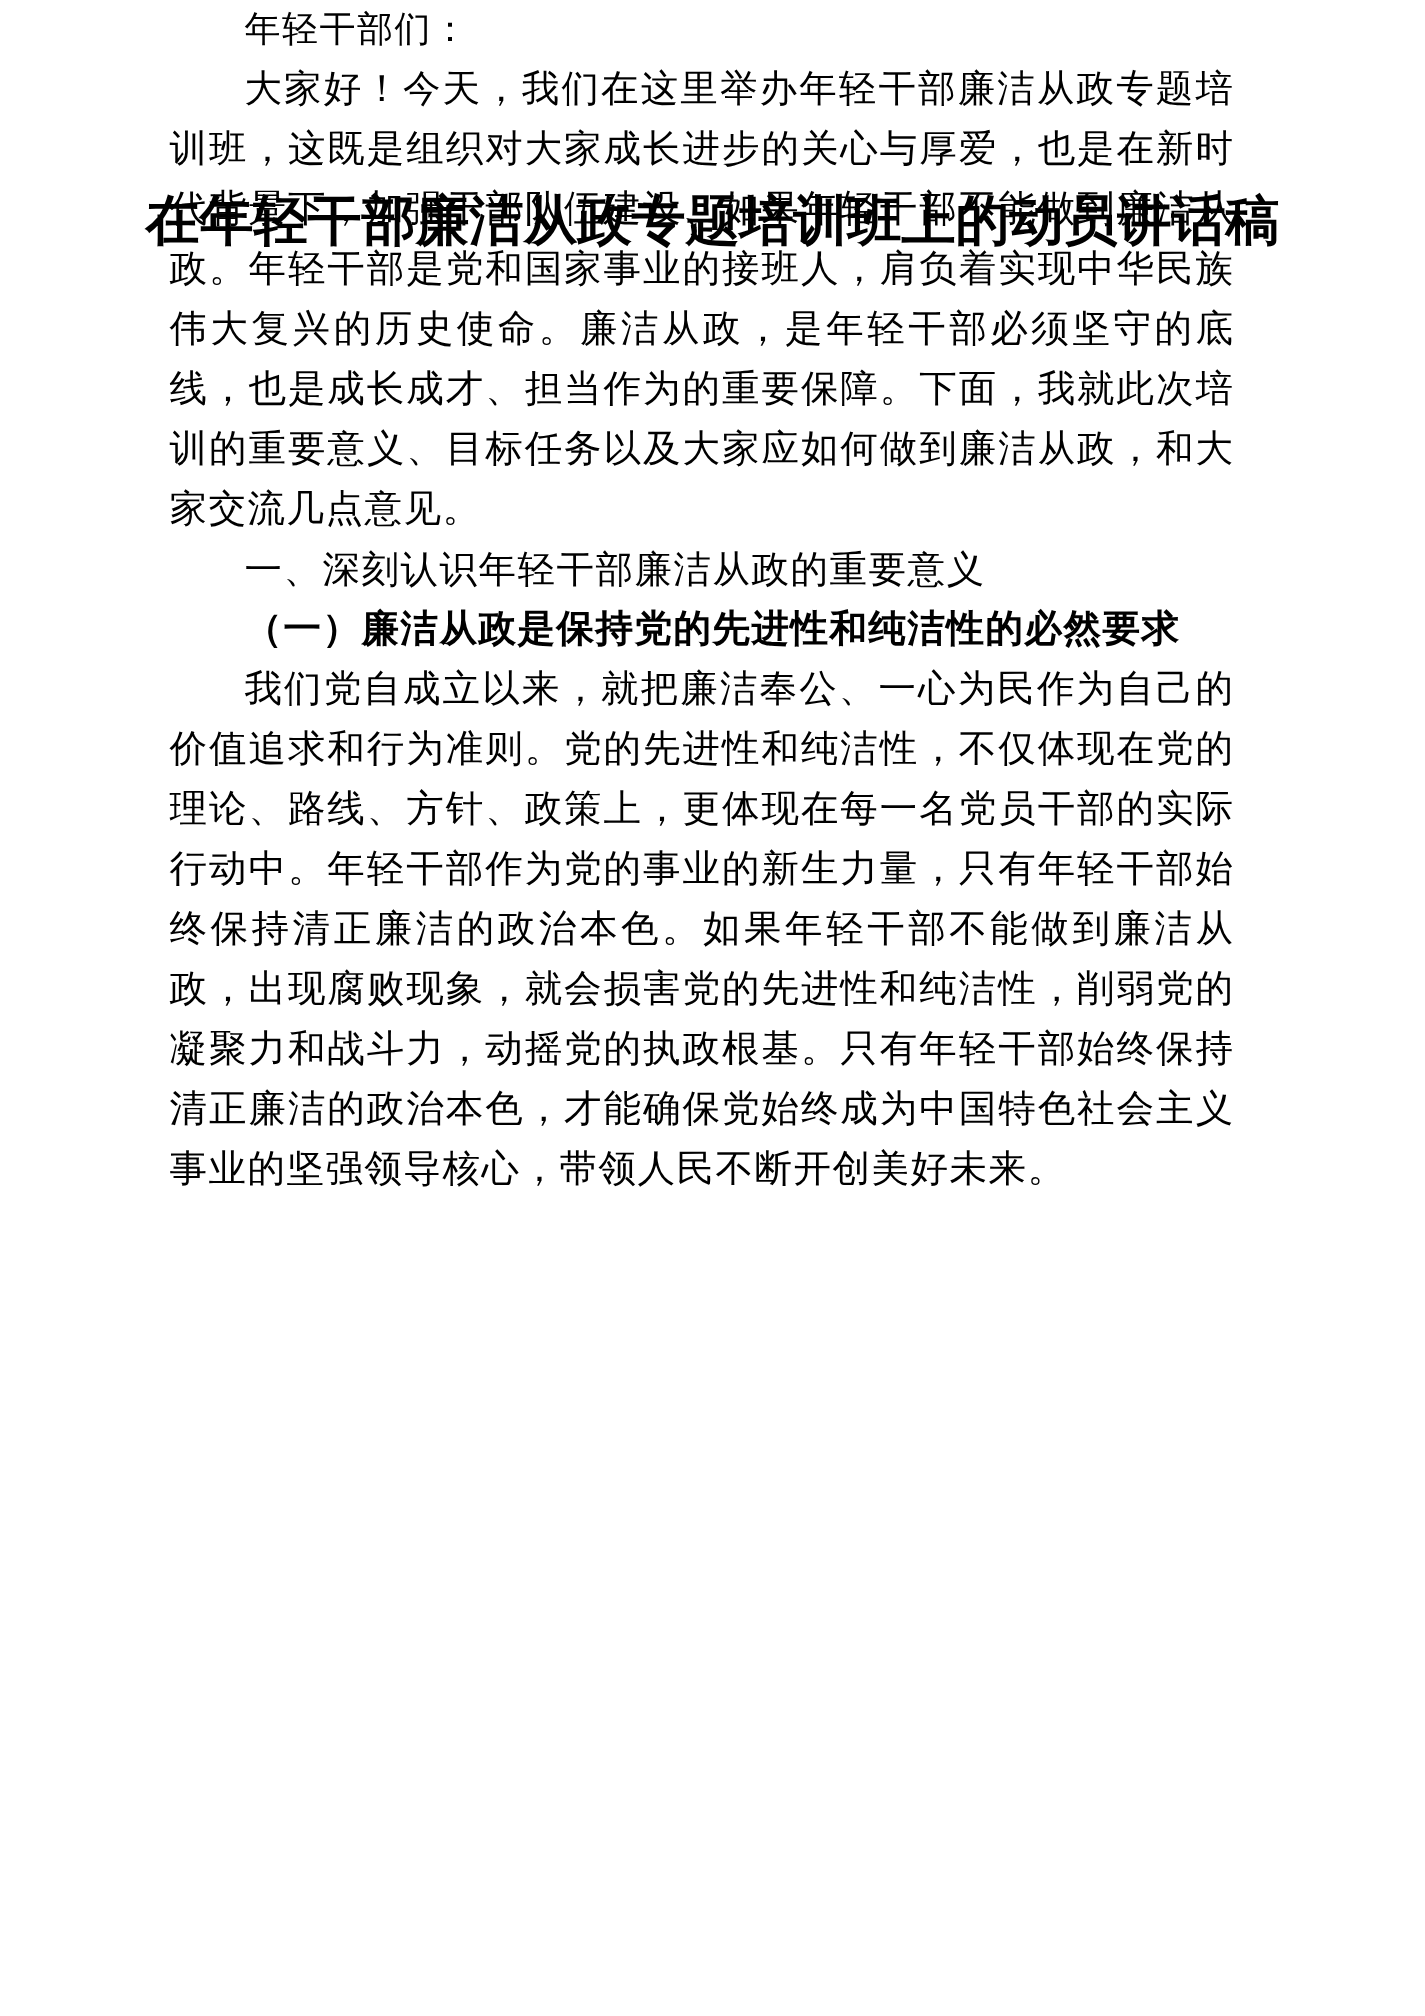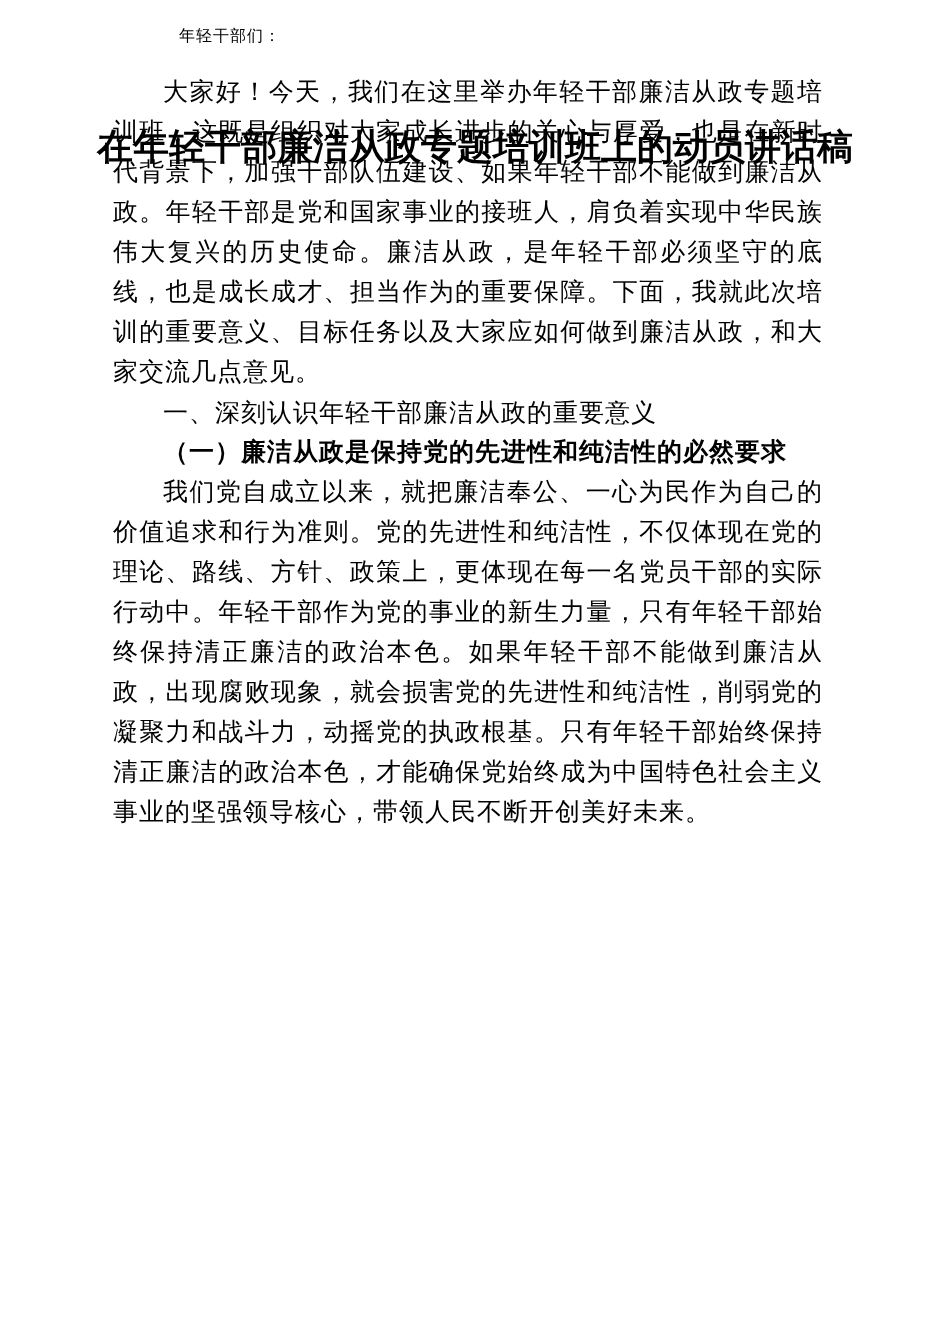--- a/index.html
+++ b/index.html
@@ -35,24 +35,24 @@
     color: #000000;
     margin: 2px;
     padding-top: 122px;
     letter-spacing: 0px;
     white-space: normal;
   }
 
   
   .salutation {
     font-family: "Liberation Serif", "DejaVu Serif", serif;
-    font-size: 16px;
+    font-size: 24px;
     line-height: 40px;
     color: #000000;
-    margin: 16px;
+    margin: 0;
     text-indent: 50px;
     letter-spacing: 1px;
   }
 
   
   .para {
     font-family: "Liberation Serif", "DejaVu Serif", serif;
     font-size: 25px;
     line-height: 40px;
     color: #000000;

